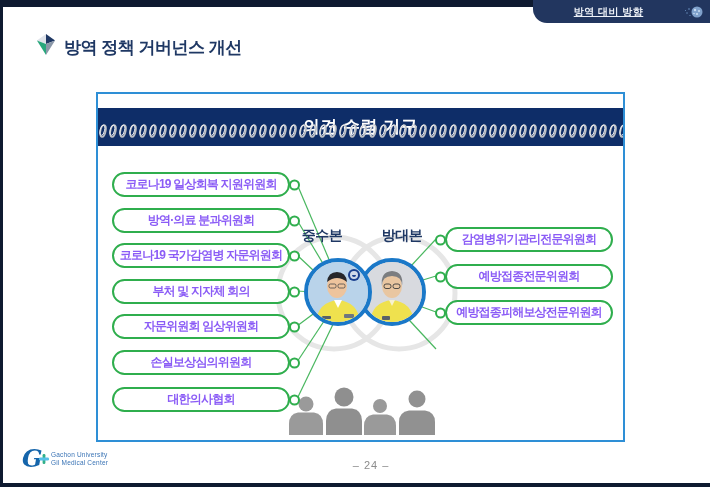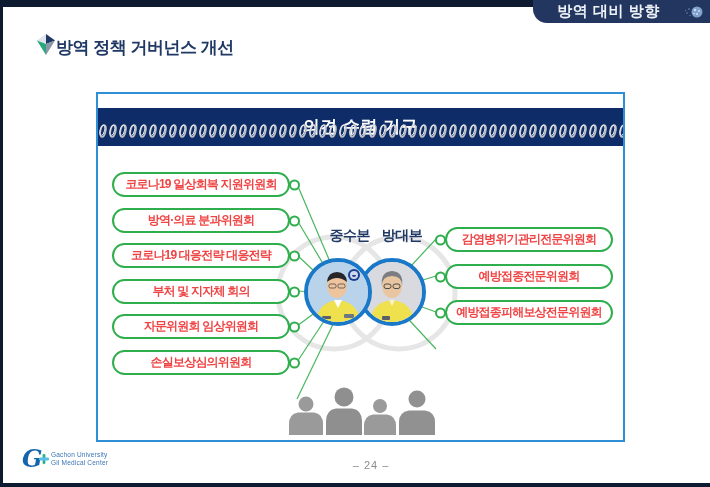--- a/index.html
+++ b/index.html
@@ -7,40 +7,40 @@
   .slide{position:relative;width:710px;height:487px;background:#ffffff;overflow:hidden;}
 
   
   .frame-top{position:absolute;left:0;top:0;width:710px;height:7px;background:#0e1a30;}
   .frame-left{position:absolute;left:0;top:0;width:3px;height:487px;background:#0e1a30;}
   .frame-bottom{position:absolute;left:0;top:483px;width:710px;height:4px;background:#0e1a30;}
 
   
   .header-tab{position:absolute;left:533px;top:0;width:177px;height:23px;background:#22365f;
     border-bottom-left-radius:14px;display:flex;align-items:center;justify-content:center;}
-  .header-tab-label{color:#eef2f8;font-size:15px;font-weight:bold;letter-spacing:0.5px;padding-right:26px;}
+  .header-tab-label{color:#eef2f8;font-size:10px;font-weight:bold;letter-spacing:0.5px;padding-right:26px;text-decoration:underline;}
   .virus-icon{position:absolute;right:6px;top:3px;}
 
   
-  .title-row{position:absolute;left:36px;top:33px;display:flex;align-items:center;}
+  .title-row{position:absolute;left:36px;top:33px;display:flex;align-items:center;gap:8px;}
   .title-text{font-size:17px;font-weight:bold;color:#1f3864;letter-spacing:-0.5px;}
 
   
   .board{position:absolute;left:96px;top:92px;width:529px;height:350px;border:2px solid #2e8fd6;
     background:#ffffff;box-sizing:border-box;}
   .board-header{position:absolute;left:0;top:14px;width:100%;height:38px;background:#0e2d68;
     display:flex;align-items:flex-start;justify-content:center;}
   .board-title{color:#ffffff;font-size:17px;font-weight:bold;margin-top:7px;letter-spacing:0.5px;}
   .spiral{position:absolute;left:0;top:29px;width:100%;height:16px;z-index:6;}
 
   .diagram-svg{position:absolute;left:0;top:0;width:525px;height:346px;z-index:1;pointer-events:none;}
 
   .pill{position:absolute;height:25px;background:#ffffff;border:2px solid #2fae4d;border-radius:14px;
     display:flex;align-items:center;justify-content:center;box-sizing:border-box;z-index:3;}
-  .pill span{font-size:12px;font-weight:bold;color:#ef4444;letter-spacing:-0.8px;white-space:nowrap;}
+  .pill span{font-size:12px;font-weight:bold;color:#8b5cf6;letter-spacing:-0.8px;white-space:nowrap;}
   .pill-left{left:14px;width:178px;}
   .pill-right{left:347px;width:168px;}
   .dot{position:absolute;top:50%;width:7px;height:7px;border:2px solid #2fae4d;border-radius:50%;
     background:#ffffff;transform:translateY(-50%);}
   .dot-right{right:-12px;}
   .dot-left{left:-12px;}
 
   .center-label{position:absolute;width:70px;text-align:center;font-size:14px;font-weight:bold;
     color:#1f3864;z-index:5;letter-spacing:-0.5px;}
   .photo{position:absolute;width:60px;height:60px;border:4px solid #1a78c8;border-radius:50%;
@@ -137,50 +137,54 @@
 
     <div class="pill pill-left" style="top:78px">
         <span>코로나19 일상회복 지원위원회</span>
         <i class="dot dot-right"></i>
       </div>
     <div class="pill pill-left" style="top:114px">
         <span>방역·의료 분과위원회</span>
         <i class="dot dot-right"></i>
       </div>
     <div class="pill pill-left" style="top:149px">
-        <span>코로나19 대응전략 대응전략</span>
+        <span>코로나19 국가감염병 자문위원회</span>
         <i class="dot dot-right"></i>
       </div>
     <div class="pill pill-left" style="top:185px">
         <span>부처 및 지자체 회의</span>
         <i class="dot dot-right"></i>
       </div>
     <div class="pill pill-left" style="top:220px">
         <span>자문위원회 임상위원회</span>
         <i class="dot dot-right"></i>
       </div>
     <div class="pill pill-left" style="top:256px">
         <span>손실보상심의위원회</span>
+        <i class="dot dot-right"></i>
+      </div>
+    <div class="pill pill-left" style="top:293px">
+        <span>대한의사협회</span>
         <i class="dot dot-right"></i>
       </div>
 
     <div class="pill pill-right" style="top:133px">
         <span>감염병위기관리전문위원회</span>
         <i class="dot dot-left"></i>
       </div>
     <div class="pill pill-right" style="top:170px">
         <span>예방접종전문위원회</span>
         <i class="dot dot-left"></i>
       </div>
     <div class="pill pill-right" style="top:206px">
         <span>예방접종피해보상전문위원회</span>
         <i class="dot dot-left"></i>
       </div>
 
-    <div class="center-label" style="left:202px;top:133px;text-align:right;">중수본</div>
+    <div class="center-label" style="left:189px;top:133px;">중수본</div>
     <div class="center-label" style="left:269px;top:133px;">방대본</div>
 
     <div class="photo photo-left">
       <svg width="60" height="60" viewBox="0 0 60 60">
         <rect width="60" height="60" fill="#b9d3ea"></rect>
         <circle cx="46" cy="13" r="6" fill="#1b3f8f"></circle>
         <path d="M42 13 a4 4 0 0 1 8 0 a4 4 0 0 1 -8 0 M44 13 a2 2 0 0 0 4 0" fill="#ffffff" opacity="0.8"></path>
         <path d="M8 60 Q10 40 30 38 Q50 40 52 60 Z" fill="#efe14e"></path>
         <path d="M26 38 L30 46 L34 38 Z" fill="#ffffff"></path>
         <ellipse cx="29" cy="24" rx="10" ry="12" fill="#eec49d"></ellipse>

